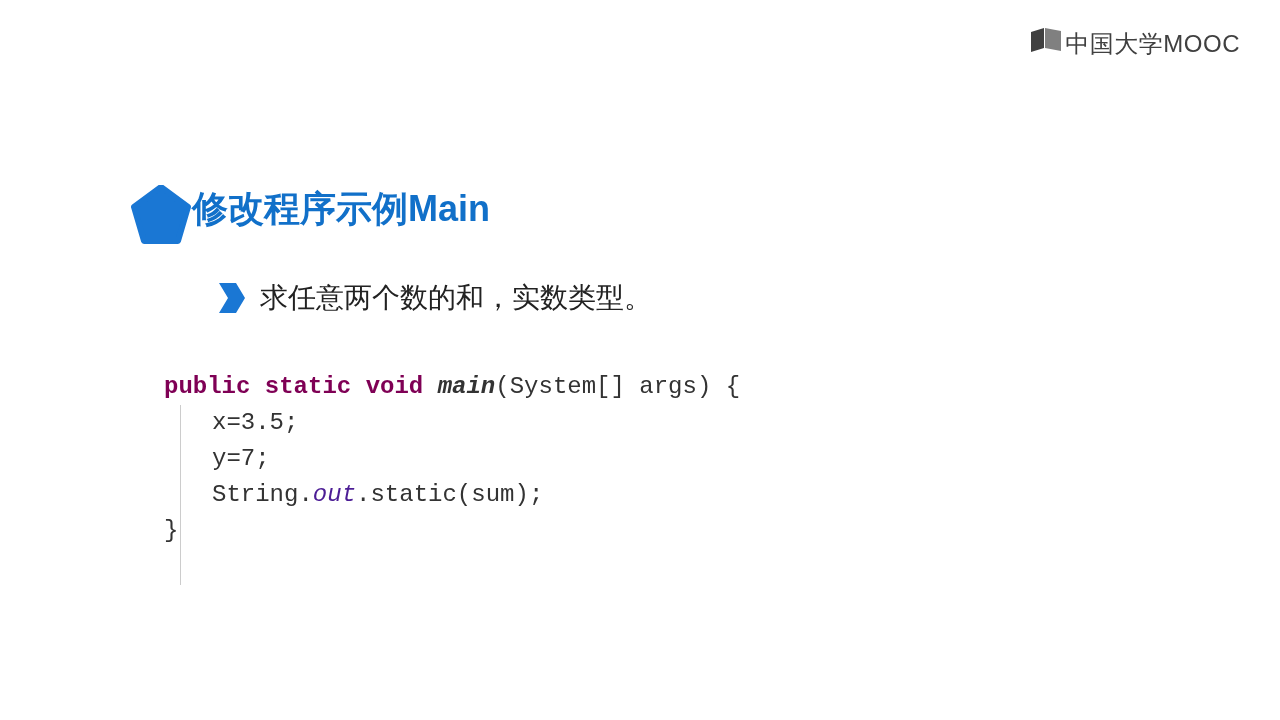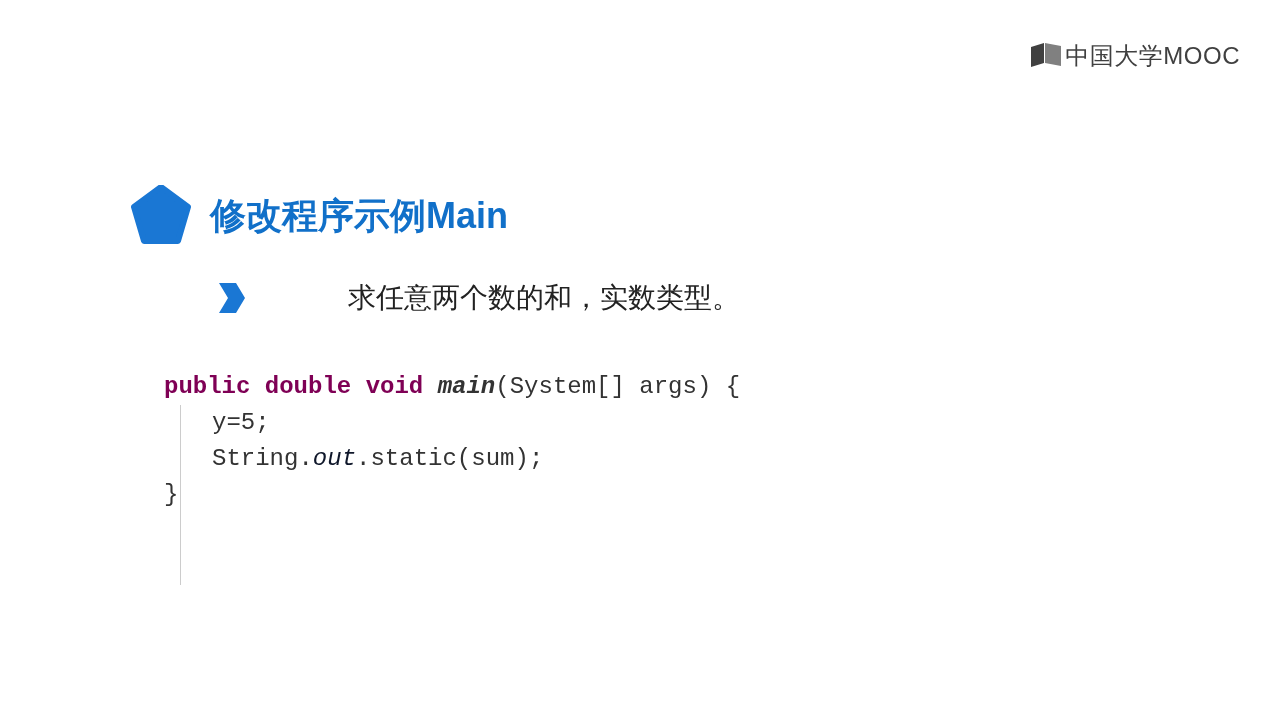--- a/index.html
+++ b/index.html
@@ -6,75 +6,72 @@
     body {
       width: 1280px;
       height: 720px;
       background: #ffffff;
       font-family: "Microsoft YaHei", "SimSun", sans-serif;
       position: relative;
       overflow: hidden;
     }
     .logo {
       position: absolute;
-      top: 40px;
+      top: 28px;
       right: 40px;
       display: flex;
-      align-items: center;
+      align-items: flex-start;
       gap: 4px;
     }
     .logo-icon svg { display: block; }
     .logo-text {
       font-size: 24px;
       font-weight: 500;
       color: #404040;
       letter-spacing: 0.5px;
     }
     .content {
       position: absolute;
       top: 185px;
       left: 130px;
     }
     .title-row {
       display: flex;
-      align-items: center;
-      gap: 18px;
     }
     .pentagon-icon svg { display: block; }
     .title-text {
       font-size: 36px;
       font-weight: bold;
       color: #1170c9;
     }
     .subtitle-row {
       display: flex;
       align-items: center;
       gap: 14px;
       margin-top: 32px;
       margin-left: 88px;
-      justify-content: space-between;
     }
     .chevron-icon svg { display: block; }
     .subtitle-text {
       font-size: 28px;
       color: #222222;
       font-weight: 500;
     }
     .code-block {
       margin-top: 52px;
       margin-left: 34px;
       font-family: "Courier New", "SimSun", monospace;
       font-size: 24px;
       line-height: 1.5;
       color: #333333;
     }
     .code-line { white-space: pre; }
     .kw { color: #7f0055; font-weight: bold; }
     .method-main { font-style: italic; font-weight: bold; margin-top: 16px; }
-    .field-out { color: #0f172a; font-style: italic; }
+    .field-out { color: #4c1d95; font-style: italic; }
     .indent1 { padding-left: 48px; }
     .gutter-line {
       position: absolute;
       left: 16px;
       top: 36px;
       width: 1px;
       height: 180px;
       background: #cccccc;
     }
     .code-wrap { position: relative; }
@@ -107,24 +104,25 @@
       <svg width="28" height="32" viewBox="0 0 28 32">
         <path d="M 1 1 L 18 1 L 27 16 L 18 31 L 1 31 L 10 16 Z" fill="#1a77d4"></path>
       </svg>
     </span>
     <span class="subtitle-text">求任意两个数的和，实数类型。</span>
   </div>
 
   <div class="code-block code-wrap">
     <span class="gutter-line"></span>
 
-    <div class="code-line"><span class="kw">public double void</span> <span class="method-main">main</span><span>(System[] args) {</span></div>
+    <div class="code-line"><span class="kw">public static void</span> <span class="method-main">main</span><span>(System[] args) {</span></div>
 
 
+    <div class="code-line indent1"><span>x=3.5;</span></div>
 
-    <div class="code-line indent1"><span>y=5;</span></div>
+    <div class="code-line indent1"><span>y=7;</span></div>
 
 
     <div class="code-line indent1"><span>String.</span><span class="field-out">out</span><span>.static(sum);</span></div>
 
     <div class="code-line"><span>}</span></div>
   </div>
 </div>
 
 </body></html>

